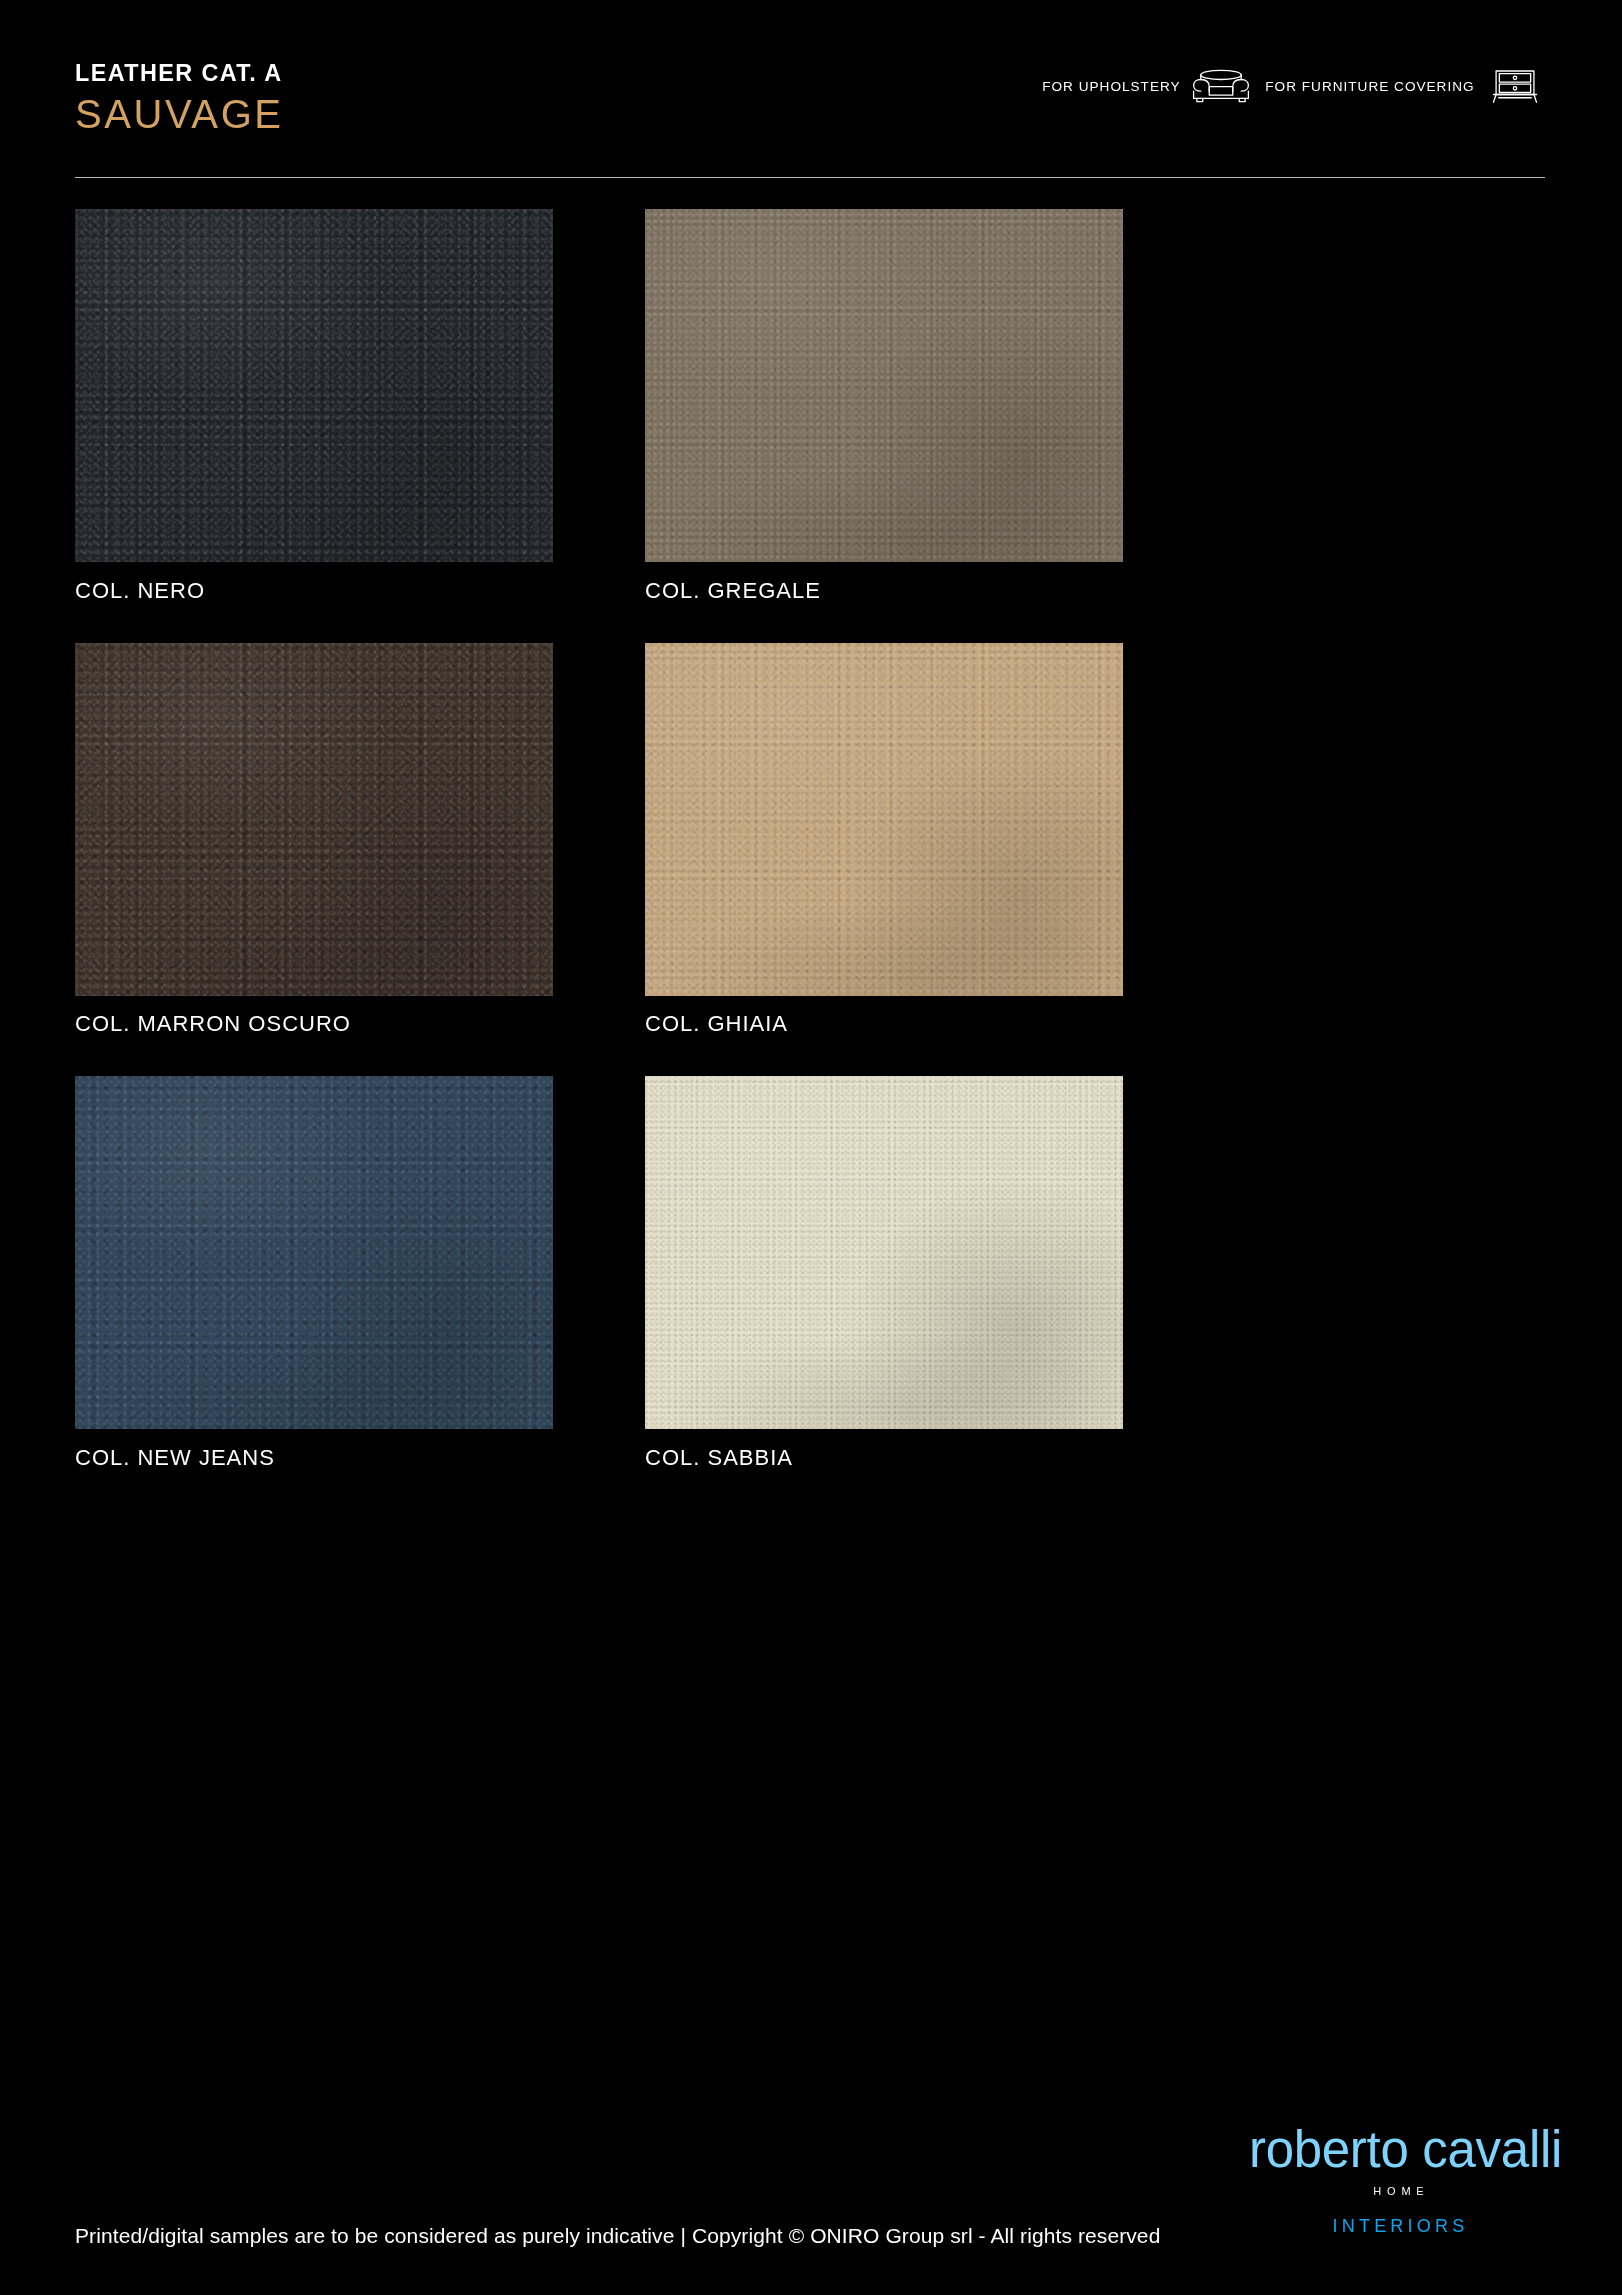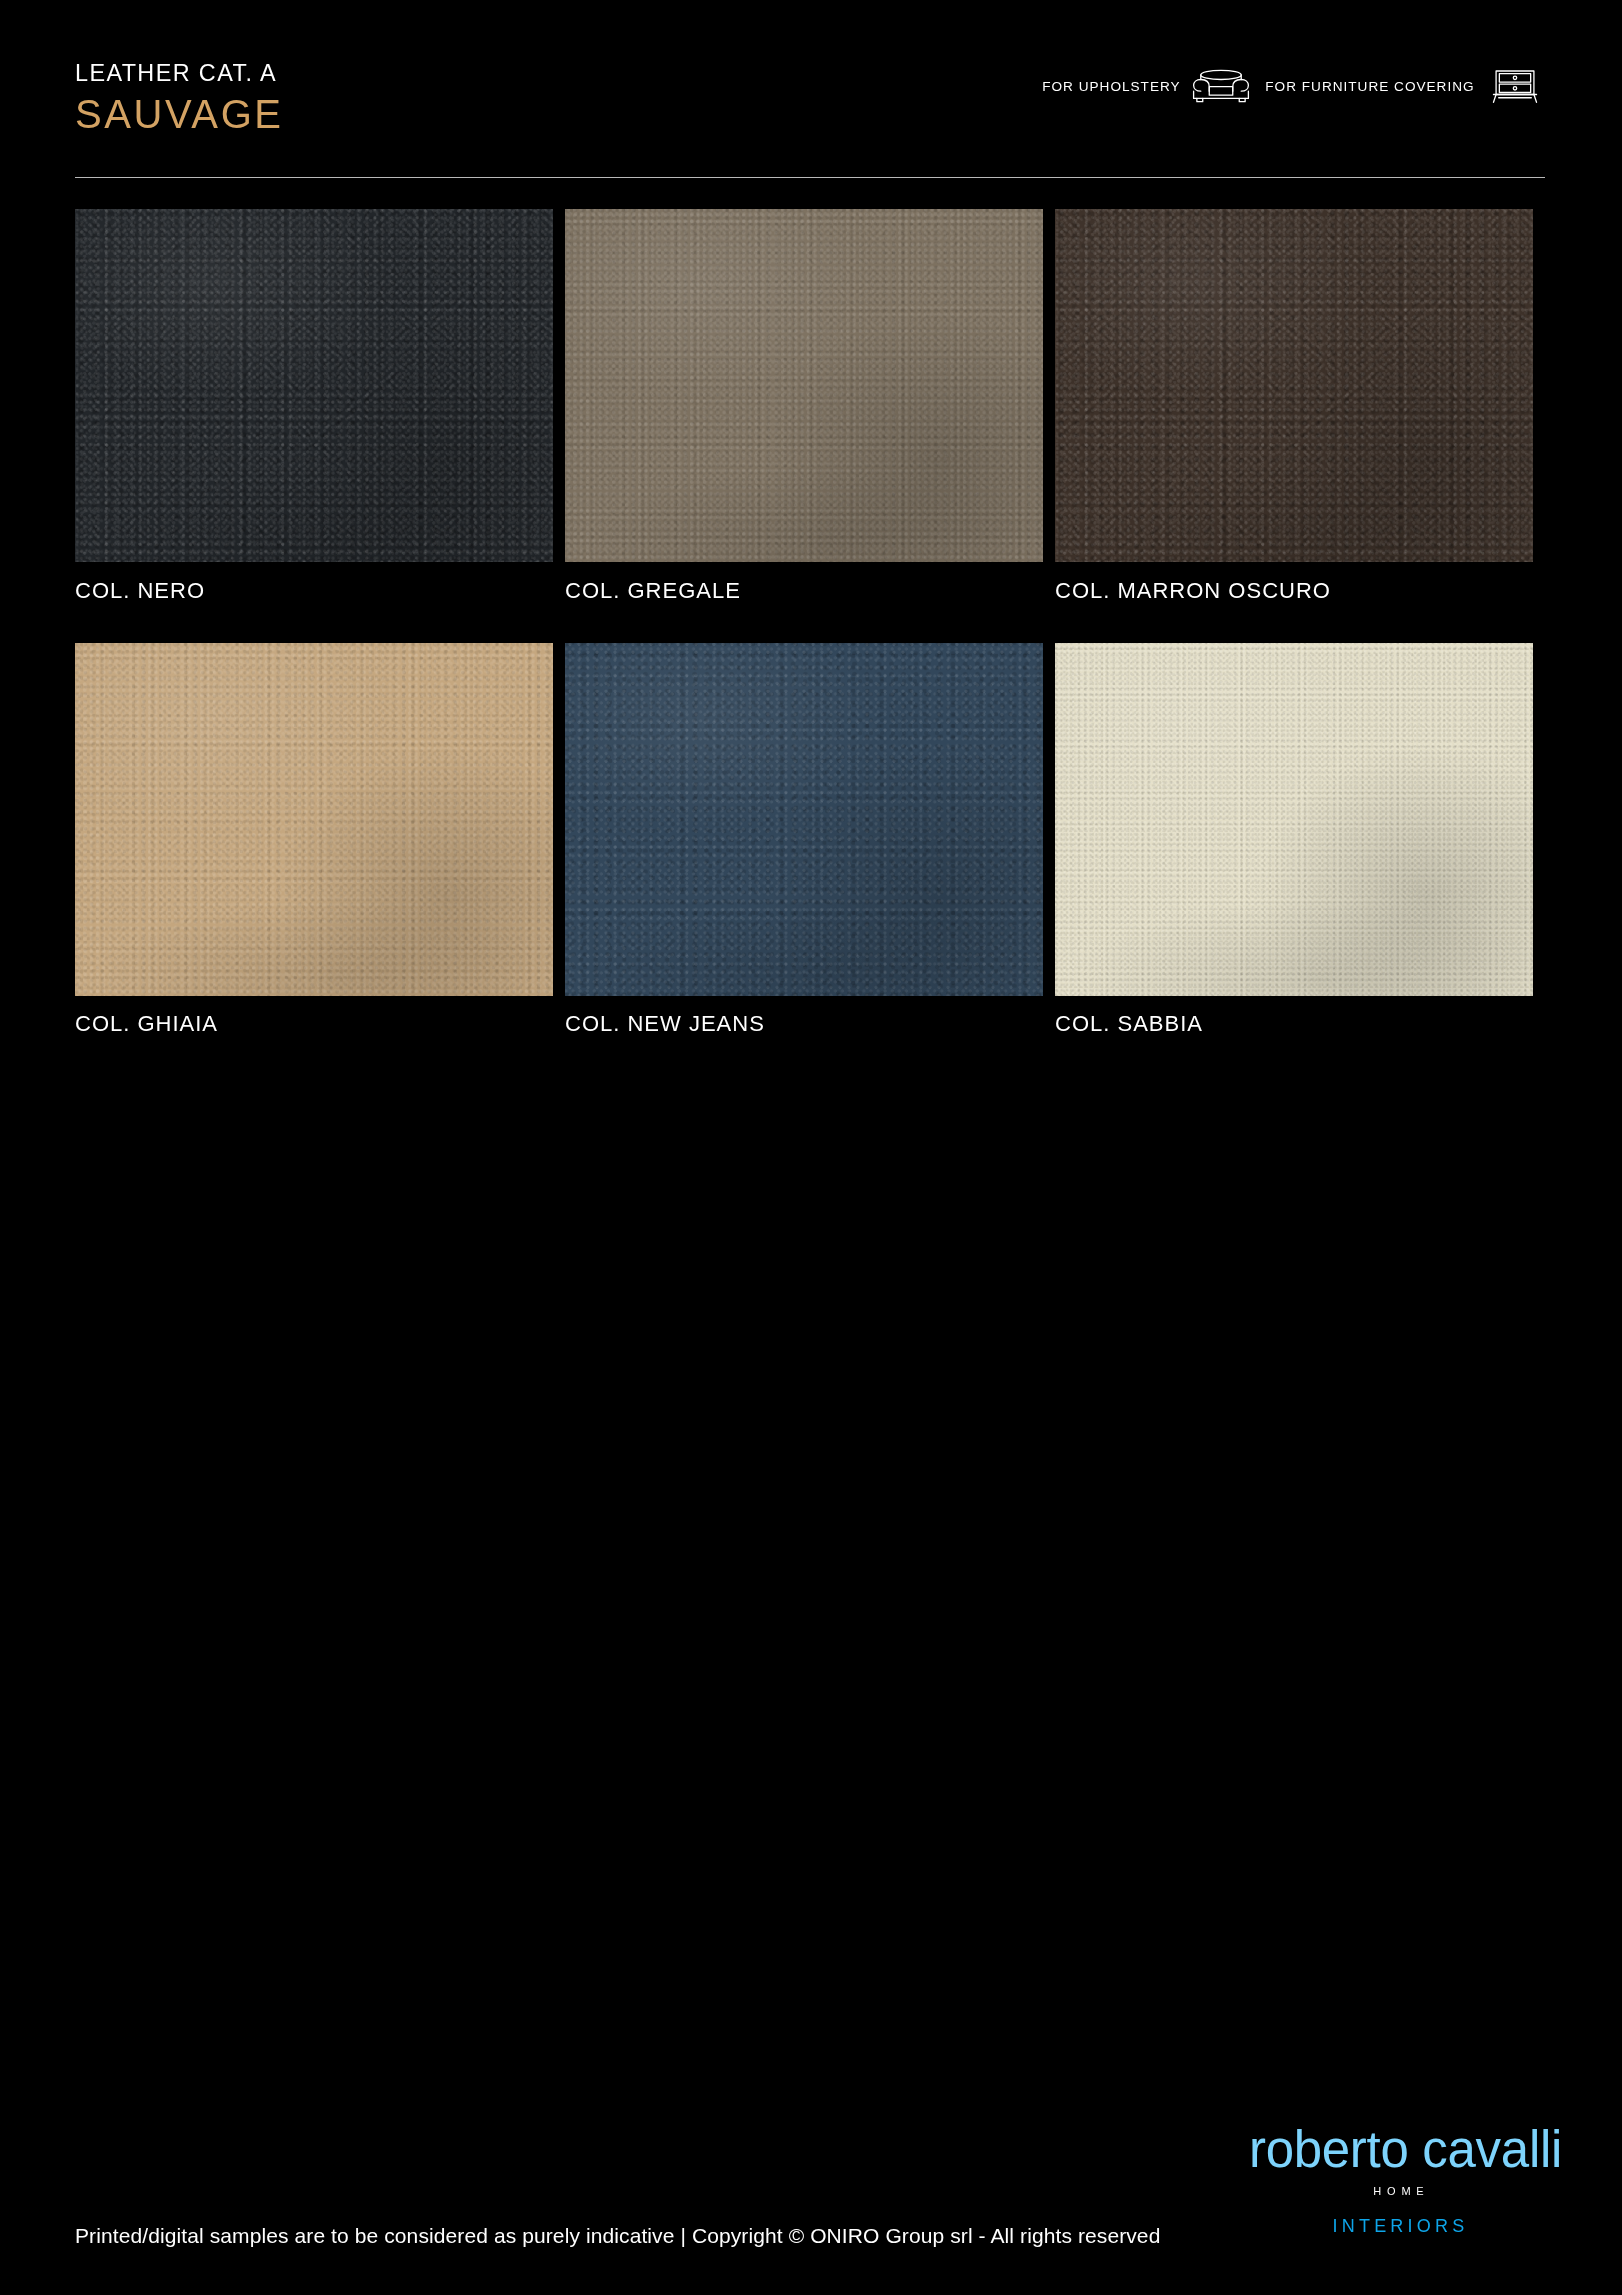--- a/index.html
+++ b/index.html
@@ -27,21 +27,21 @@
   }
   .header-left {
     position: absolute;
     left: 0;
     top: 0;
   }
   .cat-line {
     font-size: 23.4px;
     letter-spacing: 1.4px;
     color: #ffffff;
-    font-weight: 400;
+    font-weight: 700;
     line-height: 1;
     white-space: nowrap;
   }
   .family-line {
     font-size: 40px;
     letter-spacing: 2.6px;
     color: #d3a263;
     font-weight: 400;
     line-height: 1;
     margin-top: 9px;
@@ -90,21 +90,21 @@
   .grid {
     position: absolute;
     left: 75px;
     top: 209px;
     width: 1470px;
     display: flex;
     flex-wrap: wrap;
     gap: 0px;
   }
   .cell {
-    width: 490px;
+    width: 570px;
     margin-bottom: 41px;
     box-sizing: border-box;
     padding-right: 12.3px;
   }
   .swatch {
     width: 478px;
     height: 353px;
     position: relative;
     overflow: hidden;
     background: #222;

